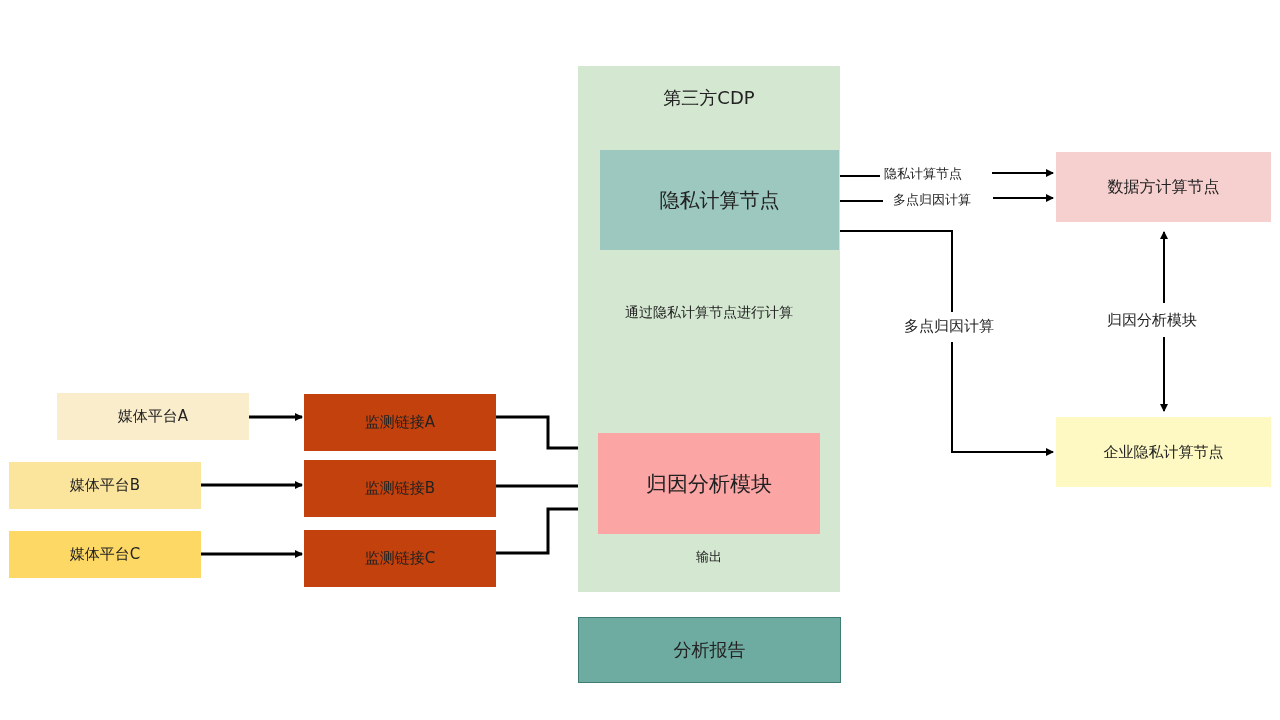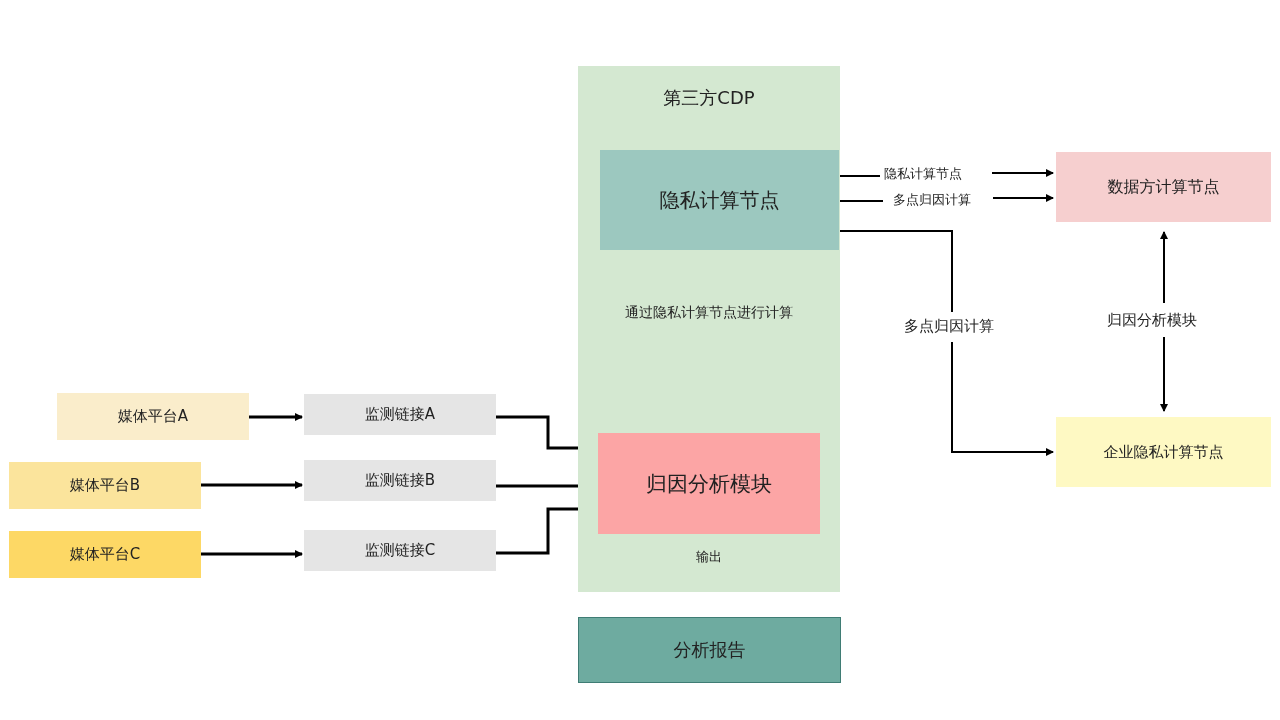--- a/index.html
+++ b/index.html
@@ -5,21 +5,21 @@
     html, body { margin: 0; padding: 0; }
     body {
       width: 1280px; height: 720px; background: #ffffff; position: relative; overflow: hidden;
       font-family: "DejaVu Sans", "Liberation Sans", sans-serif; color: #222;
     }
     .box {
       position: absolute; display: flex; align-items: center; justify-content: center;
       box-sizing: border-box; text-align: center;
     }
     .media { left: 9px; width: 192px; height: 47px; font-size: 15px; }
-    .monitor { left: 304px; width: 192px; height: 41px; font-size: 15px; background: #e5e5e5; }
+    .monitor { left: 304px; width: 192px; height: 57px; font-size: 15px; background: #c2410c; }
     #cdp { left: 578px; top: 66px; width: 262px; height: 526px; background: #d4e8d1; }
     #cdp-title { position: absolute; left: 578px; top: 86px; width: 262px; text-align: center; font-size: 18px; }
     #privacy-node { left: 600px; top: 150px; width: 239px; height: 100px; background: #9cc8bf; font-size: 20px; }
     #attr-module { left: 598px; top: 433px; width: 222px; height: 101px; background: #fca5a5; font-size: 21px; }
     #output-label { position: absolute; left: 578px; top: 548px; width: 262px; text-align: center; font-size: 13px; }
     #report { left: 578px; top: 599px; width: 263px; height: 66px; background: #6eaba0; border: 1px solid #3f7c74; font-size: 18px; margin-top: 18px; }
     #data-node { left: 1056px; top: 152px; width: 215px; height: 70px; background: #f6cfcf; font-size: 16px; }
     #ent-node { left: 1056px; top: 417px; width: 215px; height: 70px; background: #fef9c3; font-size: 15px; }
     .lbl { position: absolute; background: transparent; white-space: nowrap; }
     svg#arrows { position: absolute; left: 0; top: 0; }

